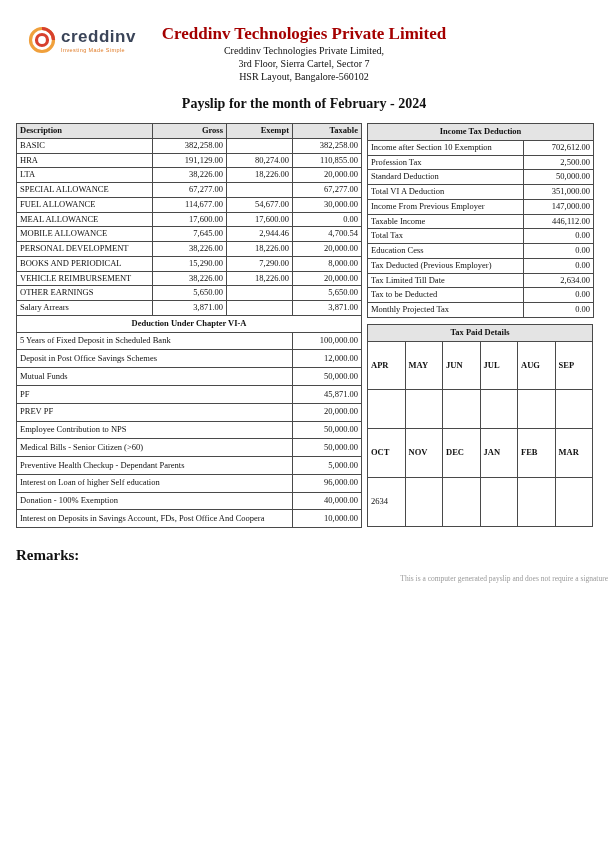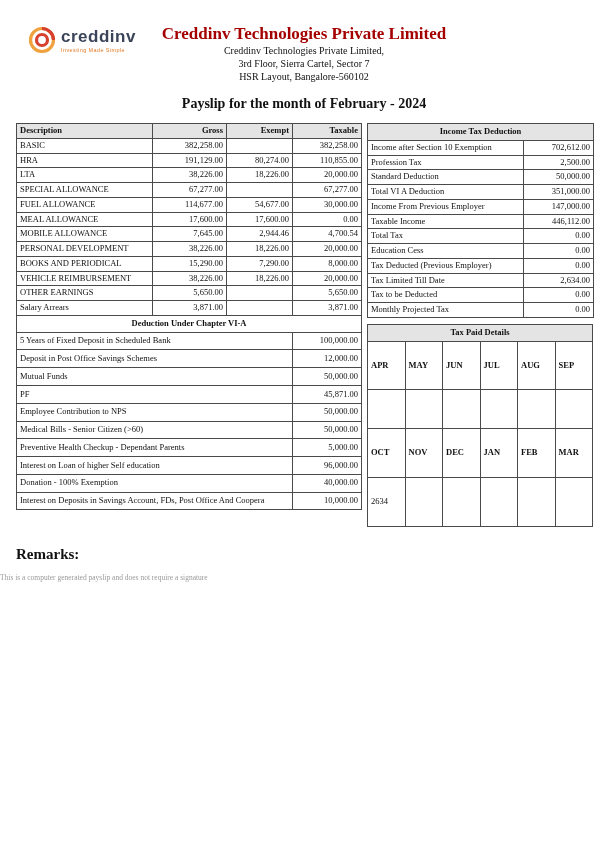--- a/index.html
+++ b/index.html
@@ -30,21 +30,21 @@
   .section-title { text-align:center; font-weight:bold; padding:3px 14px; }
   .section-title.gray { background:#e4e4e4; }
   .ded-row td { padding:3.5px 3px; }
   .tax-paid { margin-top:6px; }
   .tax-paid td { text-align:left; padding:19px 3px; }
   .tax-paid td.month { font-weight:bold; }
   .tax-paid td.val { height:14px; }
 
   
   .remarks { margin:19px 0 0 16px; font-weight:bold; font-size:15px; }
-  .disclaimer { margin-top:10px; text-align:left; font-size:7.5px; color:#9a9a9a; }
+  .disclaimer { margin-top:10px; text-align:right; font-size:7.5px; color:#9a9a9a; }
   .watermark { position:absolute; top:790px; left:0; right:0; text-align:center;
                font-family:"Liberation Sans", sans-serif; font-weight:700; font-size:38px;
                letter-spacing:-1px; white-space:nowrap; }
   .watermark .inner { display:inline-block; transform:scaleX(0.82); transform-origin:center; }
   .wm-main { color:#156b54; }
   .wm-suffix { color:#141414; }
   .print-date { position:absolute; top:827px; left:10px; font-size:8.5px; color:#111; }
 </style>
 </head>
 <body>
@@ -179,20 +179,24 @@
           </tr>
           <tr class="ded-row">
             <td class="desc" colspan="3">Mutual Funds</td>
             <td class="num">50,000.00</td>
           </tr>
           <tr class="ded-row">
             <td class="desc" colspan="3">PF</td>
             <td class="num">45,871.00</td>
           </tr>
           <tr class="ded-row">
+            <td class="desc" colspan="3">PREV PF</td>
+            <td class="num">20,000.00</td>
+          </tr>
+          <tr class="ded-row">
             <td class="desc" colspan="3">Employee Contribution to NPS</td>
             <td class="num">50,000.00</td>
           </tr>
           <tr class="ded-row">
             <td class="desc" colspan="3">Medical Bills - Senior Citizen (&gt;60)</td>
             <td class="num">50,000.00</td>
           </tr>
           <tr class="ded-row">
             <td class="desc" colspan="3">Preventive Health Checkup - Dependant Parents</td>
             <td class="num">5,000.00</td>

